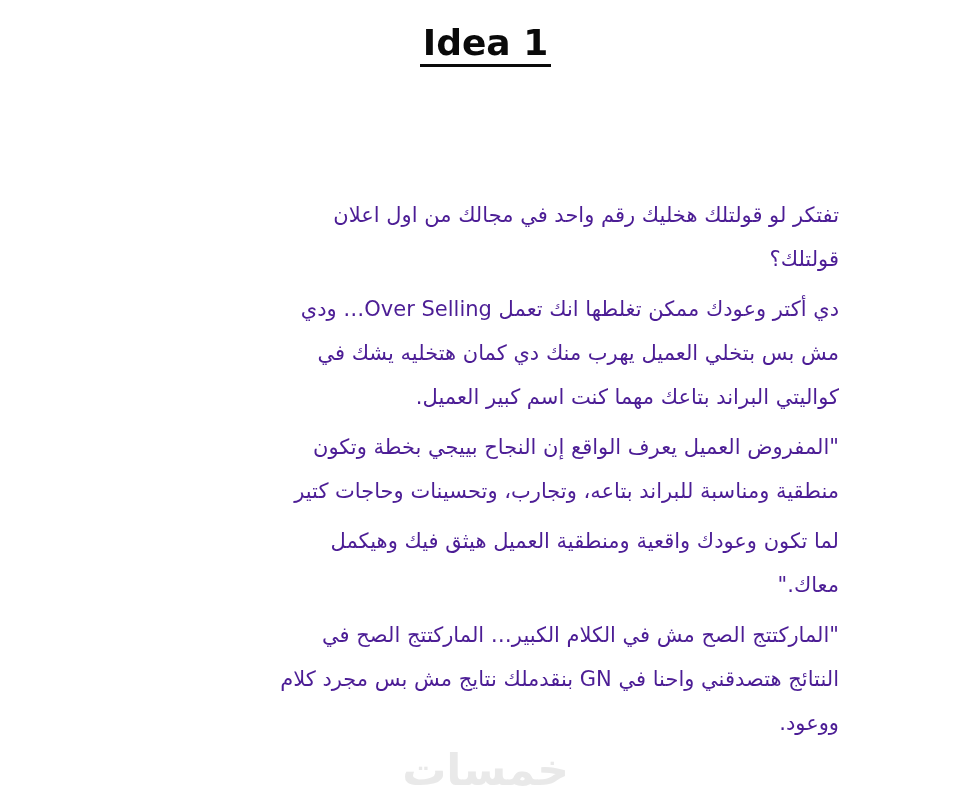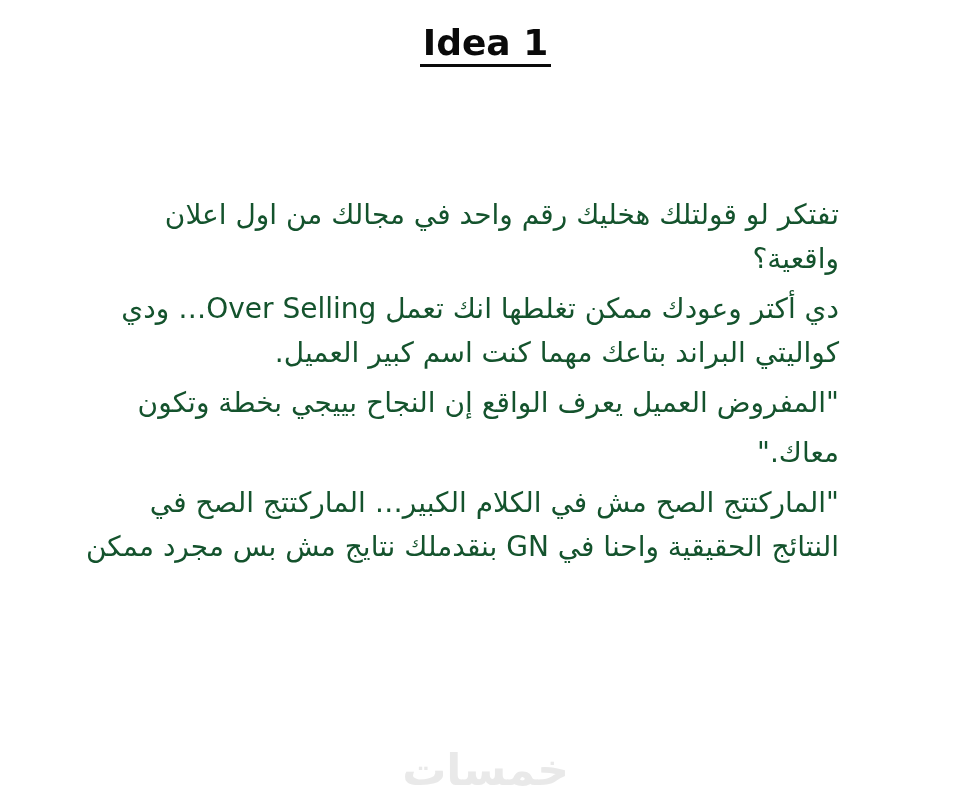--- a/index.html
+++ b/index.html
@@ -28,22 +28,22 @@
     border-bottom: 3px solid #0a0a0a;
     font-family: "DejaVu Sans", sans-serif;
   }
   .content {
     position: absolute;
     top: 193px;
     right: 132px;
     left: 30px;
     direction: rtl;
     text-align: right;
-    color: #14532d;
-    font-size: 28px;
+    color: #4c1d95;
+    font-size: 21px;
   }
   .para { margin: 0 0 6px 0; }
   .line {
     line-height: 44px;
     white-space: nowrap;
   }
   .latin { font-family: "DejaVu Sans", sans-serif; }
   .watermark {
     position: absolute;
     top: 744px;
@@ -63,38 +63,42 @@
 <div class="page">
 
   <div class="title-wrap">
     <span class="doc-title">Idea 1</span>
   </div>
 
   <div class="content">
 
     <div class="para">
       <div class="line"><span>تفتكر لو قولتلك هخليك رقم واحد في مجالك من اول اعلان</span><span class="latin"></span><span></span></div>
-      <div class="line"><span>واقعية؟</span><span class="latin"></span><span></span></div>
+      <div class="line"><span>قولتلك؟</span><span class="latin"></span><span></span></div>
     </div>
 
     <div class="para">
       <div class="line"><span>دي أكتر وعودك ممكن تغلطها انك تعمل </span><span class="latin">Over Selling</span><span>… ودي</span></div>
+      <div class="line"><span>مش بس بتخلي العميل يهرب منك دي كمان هتخليه يشك في</span><span class="latin"></span><span></span></div>
       <div class="line"><span>كواليتي البراند بتاعك مهما كنت اسم كبير العميل.</span><span class="latin"></span><span></span></div>
     </div>
 
     <div class="para">
       <div class="line"><span>"المفروض العميل يعرف الواقع إن النجاح بييجي بخطة وتكون</span><span class="latin"></span><span></span></div>
+      <div class="line"><span>منطقية ومناسبة للبراند بتاعه، وتجارب، وتحسينات وحاجات كتير</span><span class="latin"></span><span></span></div>
     </div>
 
     <div class="para">
+      <div class="line"><span>لما تكون وعودك واقعية ومنطقية العميل هيثق فيك وهيكمل</span><span class="latin"></span><span></span></div>
       <div class="line"><span>معاك."</span><span class="latin"></span><span></span></div>
     </div>
 
     <div class="para">
       <div class="line"><span>"الماركتتج الصح مش في الكلام الكبير… الماركتتج الصح في</span><span class="latin"></span><span></span></div>
-      <div class="line"><span>النتائج الحقيقية واحنا في </span><span class="latin">GN</span><span> بنقدملك نتايج مش بس مجرد ممكن</span></div>
+      <div class="line"><span>النتائج هتصدقني واحنا في </span><span class="latin">GN</span><span> بنقدملك نتايج مش بس مجرد كلام</span></div>
+      <div class="line"><span>ووعود.</span><span class="latin"></span><span></span></div>
     </div>
 
   </div>
 
   <div class="watermark">خمسات</div>
 
 </div>
 
 </body></html>

